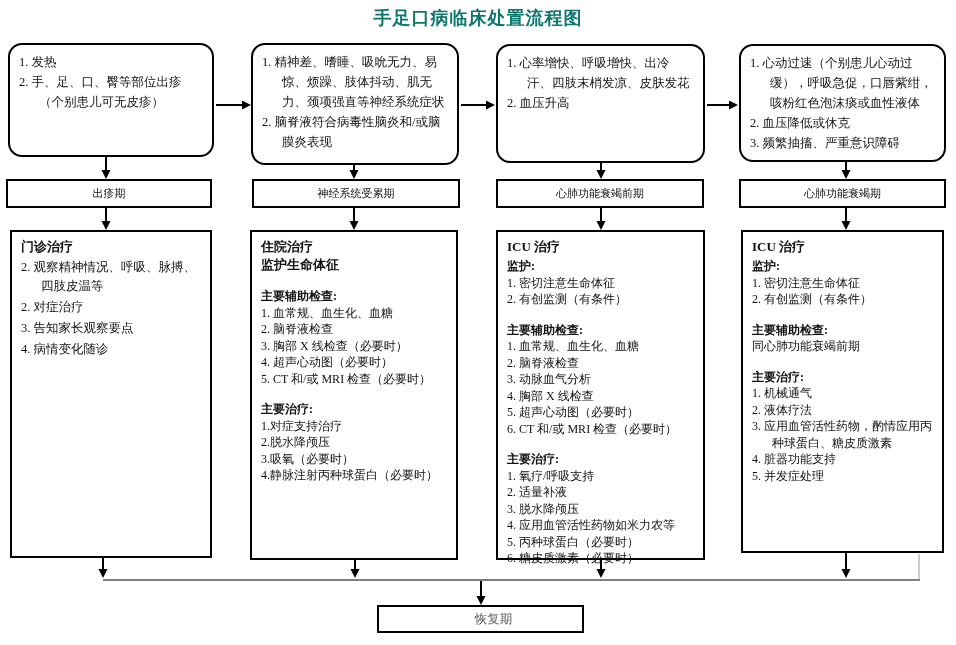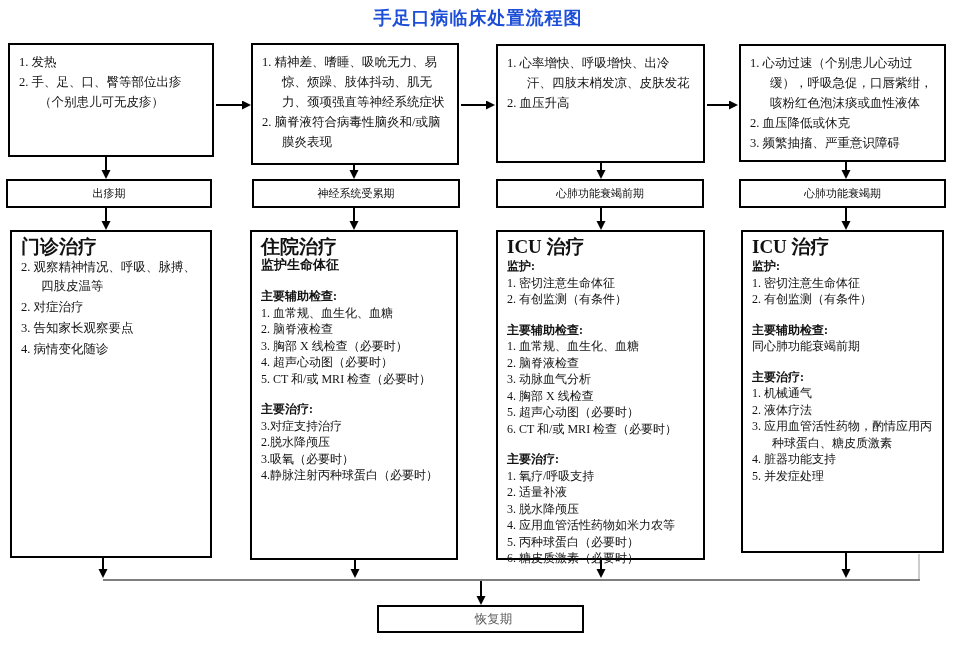--- a/index.html
+++ b/index.html
@@ -3,29 +3,29 @@
 <meta charset="utf-8">
 <style>
   html,body{margin:0;padding:0;background:#ffffff;}
   .canvas{
     position:relative;width:956px;height:645px;background:#fff;overflow:hidden;
     font-family:"Liberation Serif","DejaVu Serif",serif;color:#111;
   }
   .page-title{
     position:absolute;left:0;top:6px;width:956px;text-align:center;
     font-family:"Liberation Sans","DejaVu Sans",sans-serif;
-    font-size:18px;font-weight:bold;color:#1d4ed8;letter-spacing:1px;
+    font-size:18px;font-weight:bold;color:#0f766e;letter-spacing:1px;
   }
   .box{position:absolute;background:#fff;border:2px solid #000;box-sizing:border-box;}
-  .sym-box{padding:7px 9px;font-size:12.5px;line-height:20px;}
+  .sym-box{padding:7px 9px;font-size:12.5px;line-height:20px;border-radius:14px;}
   .item{padding-left:20px;text-indent:-20px;}
   .stage-box{display:flex;align-items:center;justify-content:center;font-size:11px;}
   .treat-box{padding:6px 9px;font-size:12px;line-height:16.5px;}
   .treat-c1{font-size:12.5px;line-height:19px;}
-  .treat-title{font-weight:bold;font-size:19px;line-height:18px;}
+  .treat-title{font-weight:bold;font-size:13px;line-height:18px;}
   .treat-sub{font-weight:bold;font-size:13px;line-height:18px;}
   .section-header{font-weight:bold;margin-top:14px;}
   .section-header.first{margin-top:2px;}
   .treat-c1 .item{margin-top:2px;}
   .recovery-box{display:flex;align-items:center;justify-content:center;
     font-size:12.5px;color:#595959;padding-left:26px;}
   svg.connectors{position:absolute;left:0;top:0;pointer-events:none;}
 </style>
 </head>
 <body>
@@ -108,21 +108,21 @@
   <div class="box treat-box" style="left:250px;top:230px;width:208px;height:330px;">
     <div class="treat-title">住院治疗</div>
     <div class="treat-sub">监护生命体征</div>
     <div class="section-header">主要辅助检查:</div>
     <div class="item">1. 血常规、血生化、血糖</div>
     <div class="item">2. 脑脊液检查</div>
     <div class="item">3. 胸部 X 线检查（必要时）</div>
     <div class="item">4. 超声心动图（必要时）</div>
     <div class="item">5. CT 和/或 MRI 检查（必要时）</div>
     <div class="section-header">主要治疗:</div>
-    <div class="item">3.对症支持治疗</div>
+    <div class="item">1.对症支持治疗</div>
     <div class="item">2.脱水降颅压</div>
     <div class="item">3.吸氧（必要时）</div>
     <div class="item">4.静脉注射丙种球蛋白（必要时）</div>
   </div>
 
   <div class="box treat-box" style="left:496px;top:230px;width:209px;height:330px;">
     <div class="treat-title">ICU 治疗</div>
     <div class="section-header first">监护:</div>
     <div class="item">1. 密切注意生命体征</div>
     <div class="item">2. 有创监测（有条件）</div>

